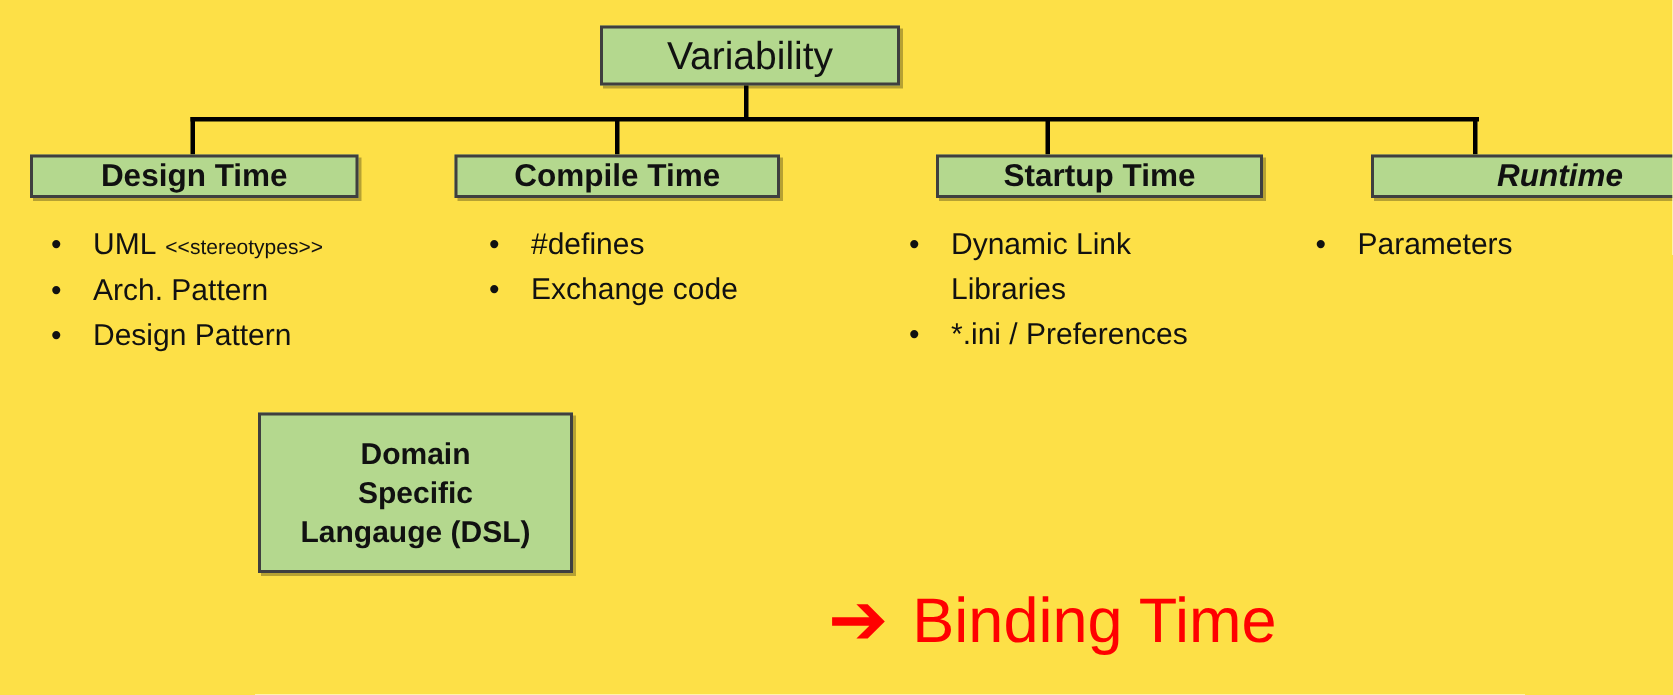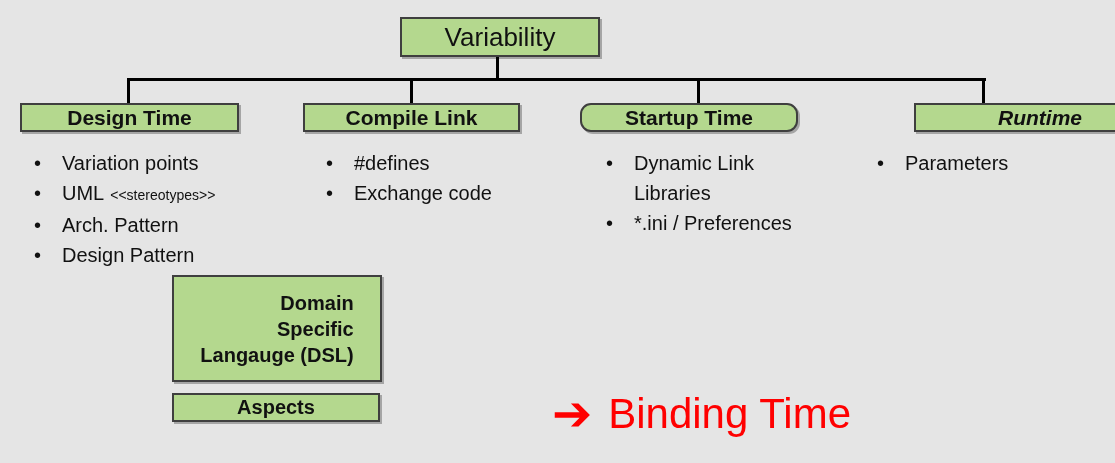--- a/index.html
+++ b/index.html
@@ -5,21 +5,21 @@
   html, body {
     margin: 0;
     padding: 0;
     background: #ffffff;
     font-family: "Liberation Sans", sans-serif;
   }
   .canvas {
     position: relative;
     width: 1115px;
     height: 463px;
-    background: #e5e5e5;
+    background: #fde047;
     overflow: hidden;
     color: #111111;
   }
   .gbox {
     position: absolute;
     background: #b4d88e;
     border: 2px solid #3f3f3f;
     box-shadow: 2px 2px 0 rgba(0,0,0,0.28);
     box-sizing: border-box;
     display: flex;
@@ -67,21 +67,20 @@
     margin-left: 6px;
     text-align: right;
   }
   .dsl-box {
     left: 172px; top: 275px;
     width: 210px; height: 107px;
     font-size: 20px;
     font-weight: bold;
     line-height: 26px;
     white-space: pre-line;
-    text-align: right;
   }
   .aspects-box {
     left: 172px; top: 393px;
     width: 208px; height: 29px;
     font-size: 20px;
     font-weight: bold;
   }
   .annotation {
     position: absolute;
     left: 552px; top: 388px;
@@ -111,31 +110,30 @@
   <div class="line" style="left:127px; top:78px; width:859px; height:3px;"></div>
   <div class="line" style="left:127px; top:78px; width:3px; height:25px;"></div>
   <div class="line" style="left:410px; top:78px; width:3px; height:25px;"></div>
   <div class="line" style="left:697px; top:78px; width:3px; height:25px;"></div>
   <div class="line" style="left:982px; top:78px; width:3px; height:25px;"></div>
 
   <div class="gbox header-box" style="left:20px; width:219px;">
     <span>Design Time</span>
   </div>
   <div class="gbox header-box" style="left:303px; width:217px;">
-    <span>Compile Link</span>
+    <span>Compile Time</span>
   </div>
-  <div class="gbox header-box" style="left:580px; width:218px;border-radius:11px;">
+  <div class="gbox header-box" style="left:624px; width:218px;">
     <span>Startup Time</span>
   </div>
   <div class="gbox header-box" style="left:914px; width:252px;font-style:italic;">
     <span>Runtime</span>
   </div>
 
   <ul class="bullets" style="left:30px; top:148px; width:230px;">
-    <li><span>Variation points</span></li>
     <li><span>UML</span><span class="small-suffix">&lt;&lt;stereotypes&gt;&gt;</span></li>
     <li><span>Arch. Pattern</span></li>
     <li><span>Design Pattern</span></li>
   </ul>
 
   <ul class="bullets" style="left:322px; top:148px; width:200px;">
     <li><span>#defines</span></li>
     <li><span>Exchange code</span></li>
   </ul>
 
@@ -147,22 +145,19 @@
     <li><span>Dynamic Link
 Libraries</span></li>
     <li><span>*.ini / Preferences</span></li>
   </ul>
 
   <div class="gbox dsl-box">
     <span>Domain
 Specific
 Langauge (DSL)</span>
   </div>
-  <div class="gbox aspects-box">
-    <span>Aspects</span>
-  </div>
 
   <div class="annotation" style="color: rgb(255, 0, 0);">
     <span class="arrow">➔</span>
     <span class="label">Binding Time</span>
   </div>
 
 </div>
 
 </body></html>

